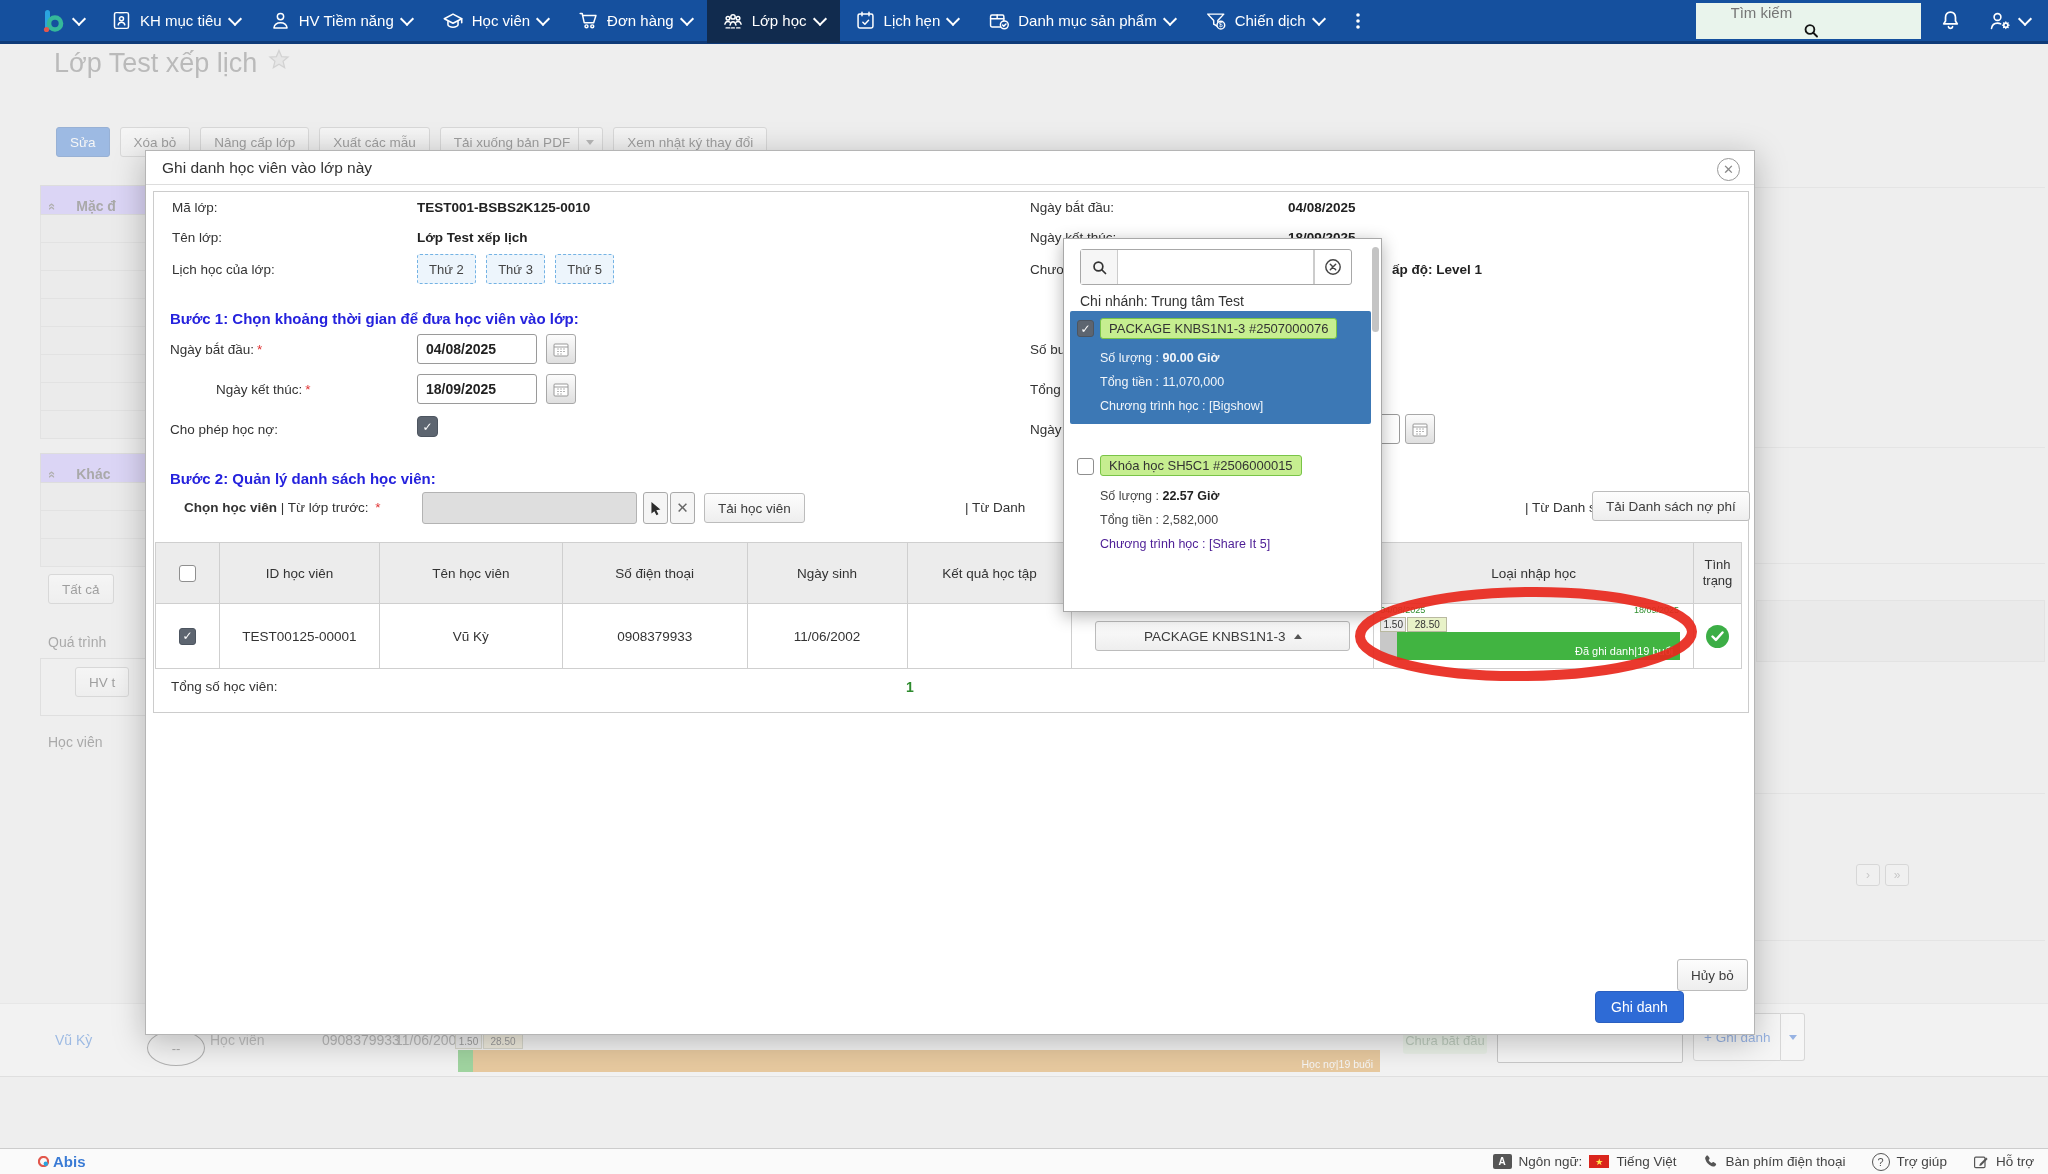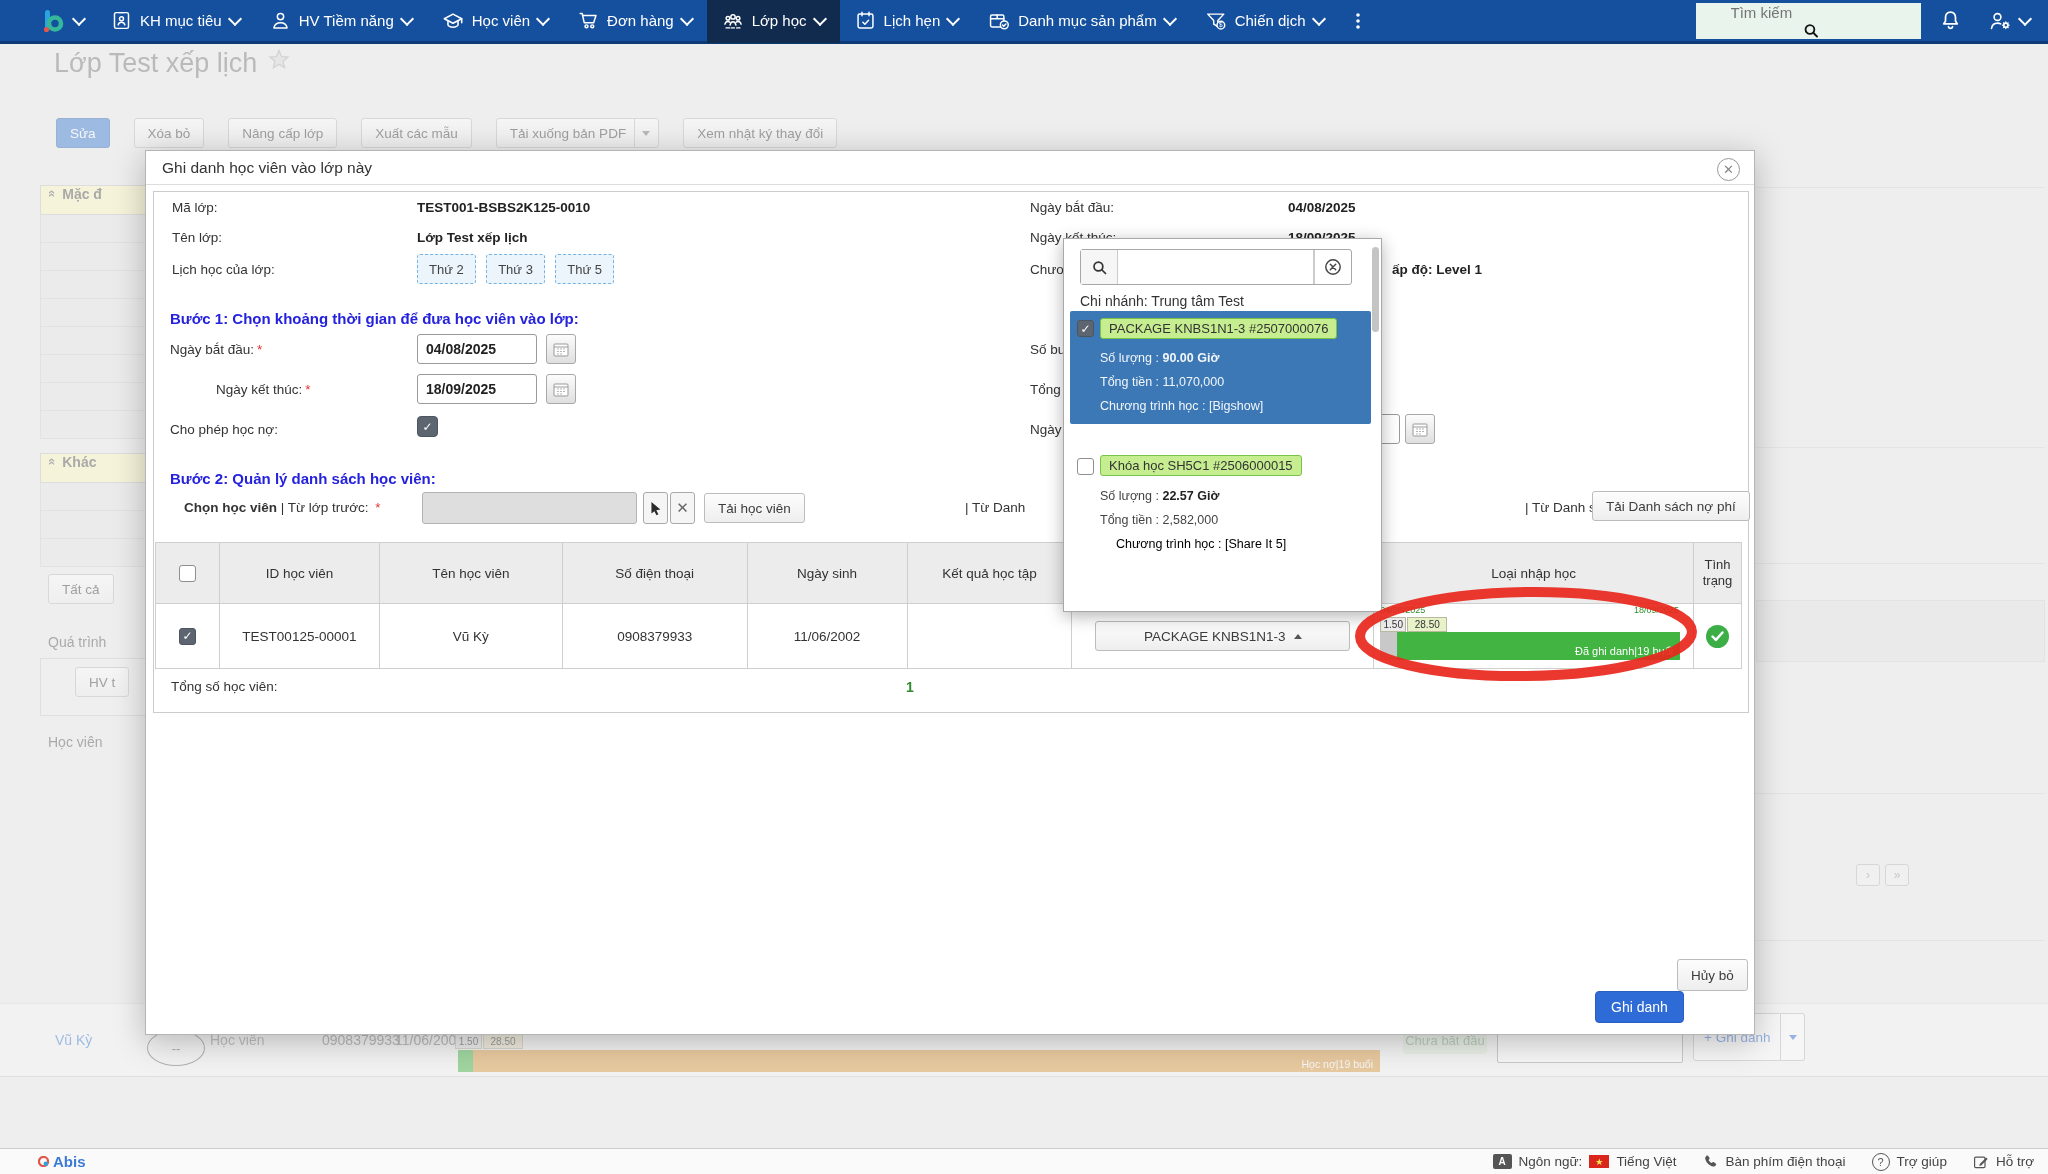--- a/index.html
+++ b/index.html
@@ -17,30 +17,30 @@
   .nav-search input{border:none;outline:none;background:transparent;font-size:15px;color:#333;width:160px;font-family:inherit;}
   .nav-ico{flex:none;}
   .nav-right{display:flex;align-items:center;height:44px;padding:0 18px;gap:26px;}
 
   
   #dim{position:absolute;left:0;top:44px;width:2048px;height:1104px;background:rgba(238,238,238,0.55);z-index:5;}
 
   
   .bg{z-index:1;}
   #pgtitle{left:54px;top:48px;font-size:27px;color:#7a7a7a;display:flex;align-items:center;gap:10px;}
-  #toolbar{left:56px;top:118px;display:flex;gap:24px;}
+  #toolbar{left:56px;top:127px;display:flex;gap:10px;}
   .btn{display:inline-flex;align-items:center;gap:8px;height:30px;padding:0 13px;border:1px solid #bcbcbc;border-radius:3px;
        background:linear-gradient(#fdfdfd,#eeeeee);color:#3c3c3c;font-size:13.5px;cursor:pointer;white-space:nowrap;box-sizing:border-box;}
   .btn-blue{background:#3a7bd5;border-color:#2f66b5;color:#fff;}
   .caret-down{width:0;height:0;border-left:4px solid transparent;border-right:4px solid transparent;border-top:5px solid #777;}
   .caret-up{width:0;height:0;border-left:4px solid transparent;border-right:4px solid transparent;border-bottom:5px solid #555;}
   .split-seg{display:flex;align-items:center;justify-content:center;border-left:1px solid #bcbcbc;height:28px;width:22px;margin-right:-12px;}
 
   .lp{left:40px;top:185px;width:108px;}
-  .lp-hdr{height:30px;background:#fef9c3;border:1px solid #c8c8c8;display:flex;align-items:flex-start;gap:6px;padding:0 8px;font-size:14px;font-weight:bold;color:#555;box-sizing:border-box;}
+  .lp-hdr{height:30px;background:#c4b5fd;border:1px solid #c8c8c8;display:flex;align-items:flex-end;gap:20px;padding:0 8px;font-size:14px;font-weight:bold;color:#555;box-sizing:border-box;}
   .dblchev{display:inline-block;transform:rotate(90deg);color:#666;font-size:13px;}
   .lp-row{height:28px;background:#e6e6e6;border:1px solid #d2d2d2;border-top:none;box-sizing:border-box;}
   .smalltxt{font-size:14px;color:#555;}
   .pager{width:22px;height:20px;border:1px solid #bbb;background:#f2f2f2;border-radius:3px;color:#999;font-size:12px;
          display:inline-flex;align-items:center;justify-content:center;}
 
   #bgrowpanel{left:0;top:1003px;width:2048px;height:72px;background:#f6f6f6;border-top:1px solid #ddd;border-bottom:1px solid #ccc;}
   .bgline{background:#d8d8d8;height:1px;}
   .linkblue{color:#3a7bd5;}
 
@@ -493,21 +493,21 @@
       <div class="dd-line" style="top:40px;color:#f2f6fa;"><span>Số lượng :</span> <b>90.00 Giờ</b></div>
       <div class="dd-line" style="top:64px;color:#f2f6fa;"><span>Tổng tiền :</span> <span>11,070,000</span></div>
       <div class="dd-line" style="top:88px;color:#f2f6fa;"><span>Chương trình học :</span> <span>[Bigshow]</span></div>
     </div>
 
     <div class="dd-item" style="top:212px;height:130px;">
       <span class="ckb" style="position:absolute;left:7px;top:7px;"></span>
       <span class="pill" style="position:absolute;left:30px;top:4px;">Khóa học SH5C1 #2506000015</span>
       <div class="dd-line" style="top:38px;color:#444;"><span>Số lượng :</span> <b style="color:#222;">22.57 Giờ</b></div>
       <div class="dd-line" style="top:62px;color:#444;"><span>Tổng tiền :</span> <span>2,582,000</span></div>
-      <div class="dd-line" style="top:86px;color:#000000;margin-left:16px;"><span>Chương trình học :</span> <span>[Share It 5]</span></div>
+      <div class="dd-line" style="top:86px;color:#4c1d95;"><span>Chương trình học :</span> <span>[Share It 5]</span></div>
     </div>
 
 
     <div class="dd-scroll"></div>
   </div>
 
   <svg id="annot" width="352" height="96" viewBox="0 0 352 96">
     <ellipse cx="176" cy="48" rx="166" ry="42" fill="none" stroke="#e8271c" stroke-width="10" opacity="0.92" transform="rotate(-0.8 176 48)"></ellipse>
   </svg>
 

